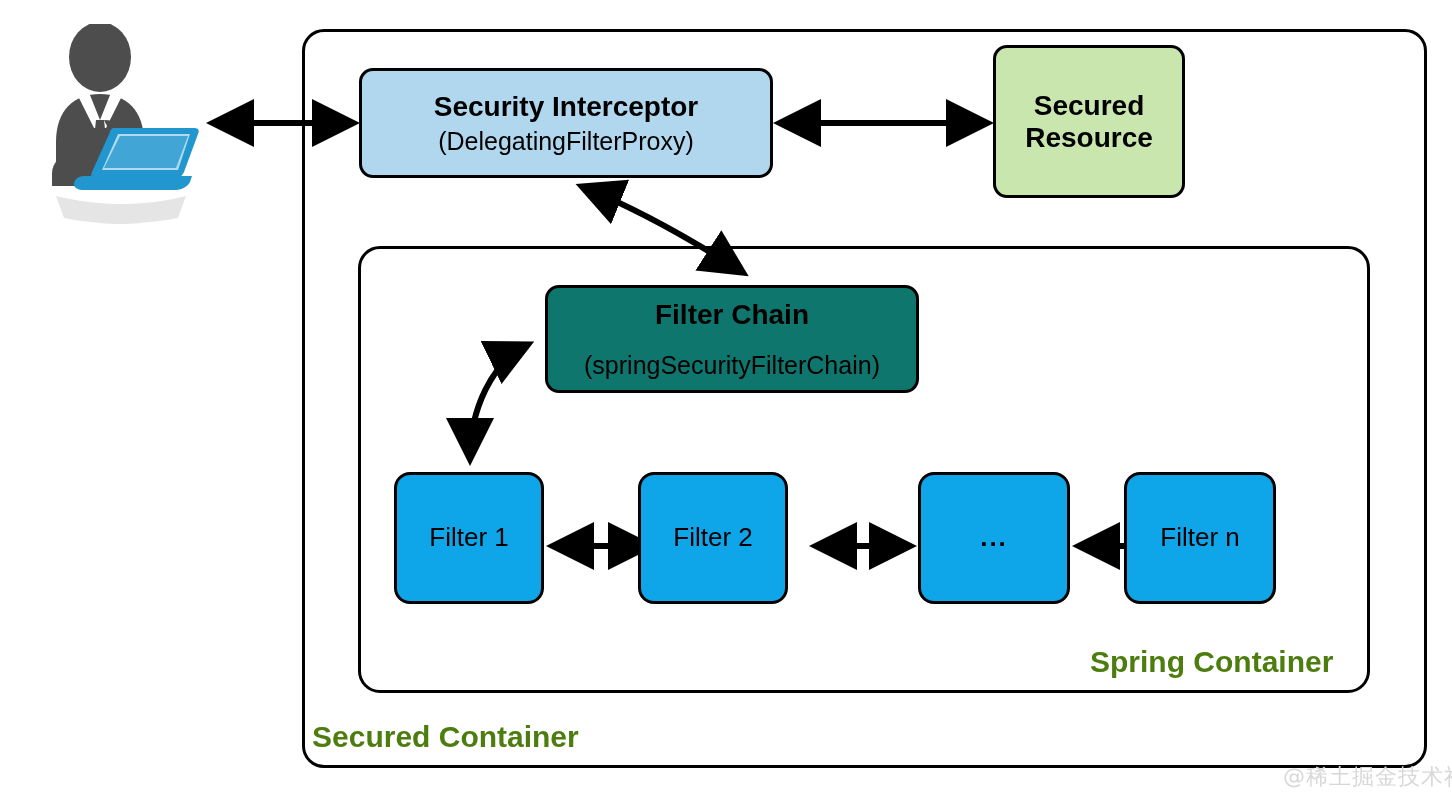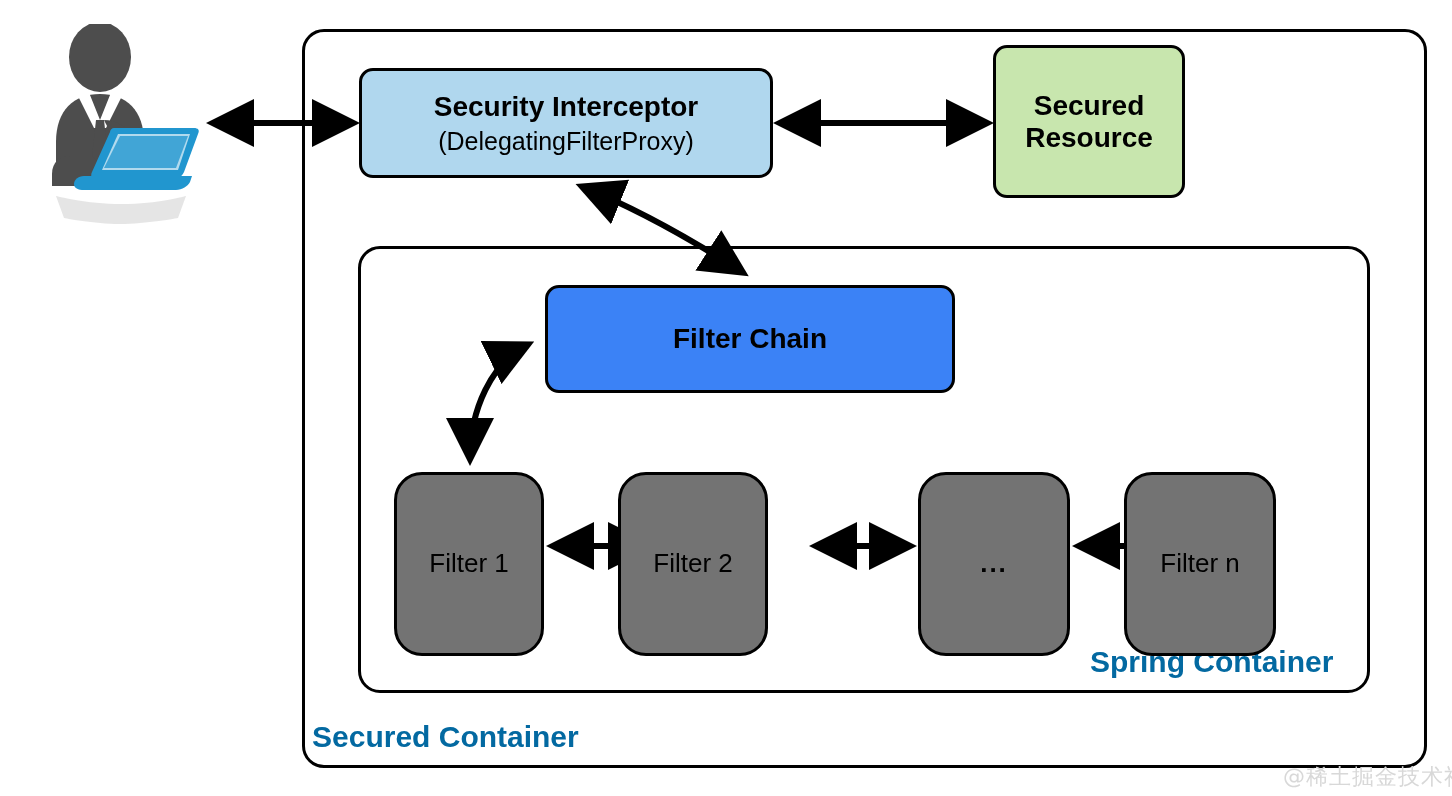--- a/index.html
+++ b/index.html
@@ -45,44 +45,44 @@
   .container-box {
     position: absolute;
     box-sizing: border-box;
     border: 3px solid #000000;
     border-radius: 22px;
     background: transparent;
   }
   .container-label {
     position: absolute;
     font-weight: bold;
-    color: #0369a1;
+    color: #4d7c0f;
     white-space: nowrap;
   }
   .watermark {
     position: absolute;
     color: #d8d8d8;
     font-size: 22px;
     letter-spacing: 1px;
     white-space: nowrap;
     font-family: "DejaVu Sans", sans-serif;
   }
   #blue-interceptor { left: 359px; top: 68px; width: 414px; height: 110px; background: #b0d7ee; }
   #blue-interceptor .title { font-size: 28px; }
   #blue-interceptor .sub { font-size: 25px; margin-top: 4px; }
   #green-resource { left: 993px; top: 45px; width: 192px; height: 153px; background: #c8e6ae; }
   #green-resource .title { font-size: 28px; }
-  #blue-filterchain { left: 545px; top: 285px; width: 410px; height: 108px; background: #3b82f6; gap: 17px; }
+  #blue-filterchain { left: 545px; top: 285px; width: 374px; height: 108px; background: #0f766e; gap: 17px; }
   #blue-filterchain .title { font-size: 28px; }
   #blue-filterchain .sub { font-size: 25px; margin-top: 4px; }
-  .filter-node { top: 472px; width: 150px; height: 184px; background: #737373; border-radius: 28px; }
+  .filter-node { top: 472px; width: 150px; height: 132px; background: #0ea5e9; border-radius: 16px; }
   .filter-node .title { font-size: 26px; font-weight: normal; }
   .filter-node.ellipsis .title { font-weight: bold; letter-spacing: 2px; }
   #filter-1 { left: 394px; }
-  #filter-2 { left: 618px; justify-content: center; }
+  #filter-2 { left: 638px; justify-content: center; }
   #filter-dots { left: 918px; width: 152px; }
   #filter-n { left: 1124px; width: 152px; }
   #servlet-container { left: 302px; top: 29px; width: 1125px; height: 739px; }
   #spring-container { left: 358px; top: 246px; width: 1012px; height: 447px; }
   #servlet-container-label { left: 312px; top: 720px; font-size: 30px; }
   #spring-container-label { left: 1090px; top: 645px; font-size: 30px; }
   #watermark { left: 1283px; top: 762px; }
   .person-icon { position: absolute; left: 26px; top: 24px; width: 186px; height: 210px; }
 </style>
 </head>
@@ -152,20 +152,21 @@
     <span class="title">Resource</span>
   </div>
 
   <div class="node" id="blue-interceptor">
     <span class="title">Security Interceptor</span>
     <span class="sub">(DelegatingFilterProxy)</span>
   </div>
 
   <div class="node" id="blue-filterchain">
     <span class="title">Filter Chain</span>
+    <span class="sub">(springSecurityFilterChain)</span>
   </div>
 
   <div class="node filter-node" id="filter-1">
     <span class="title">Filter 1</span>
   </div>
   <div class="node filter-node" id="filter-2">
     <span class="title">Filter 2</span>
   </div>
   <div class="node filter-node ellipsis" id="filter-dots">
     <span class="title">...</span>

